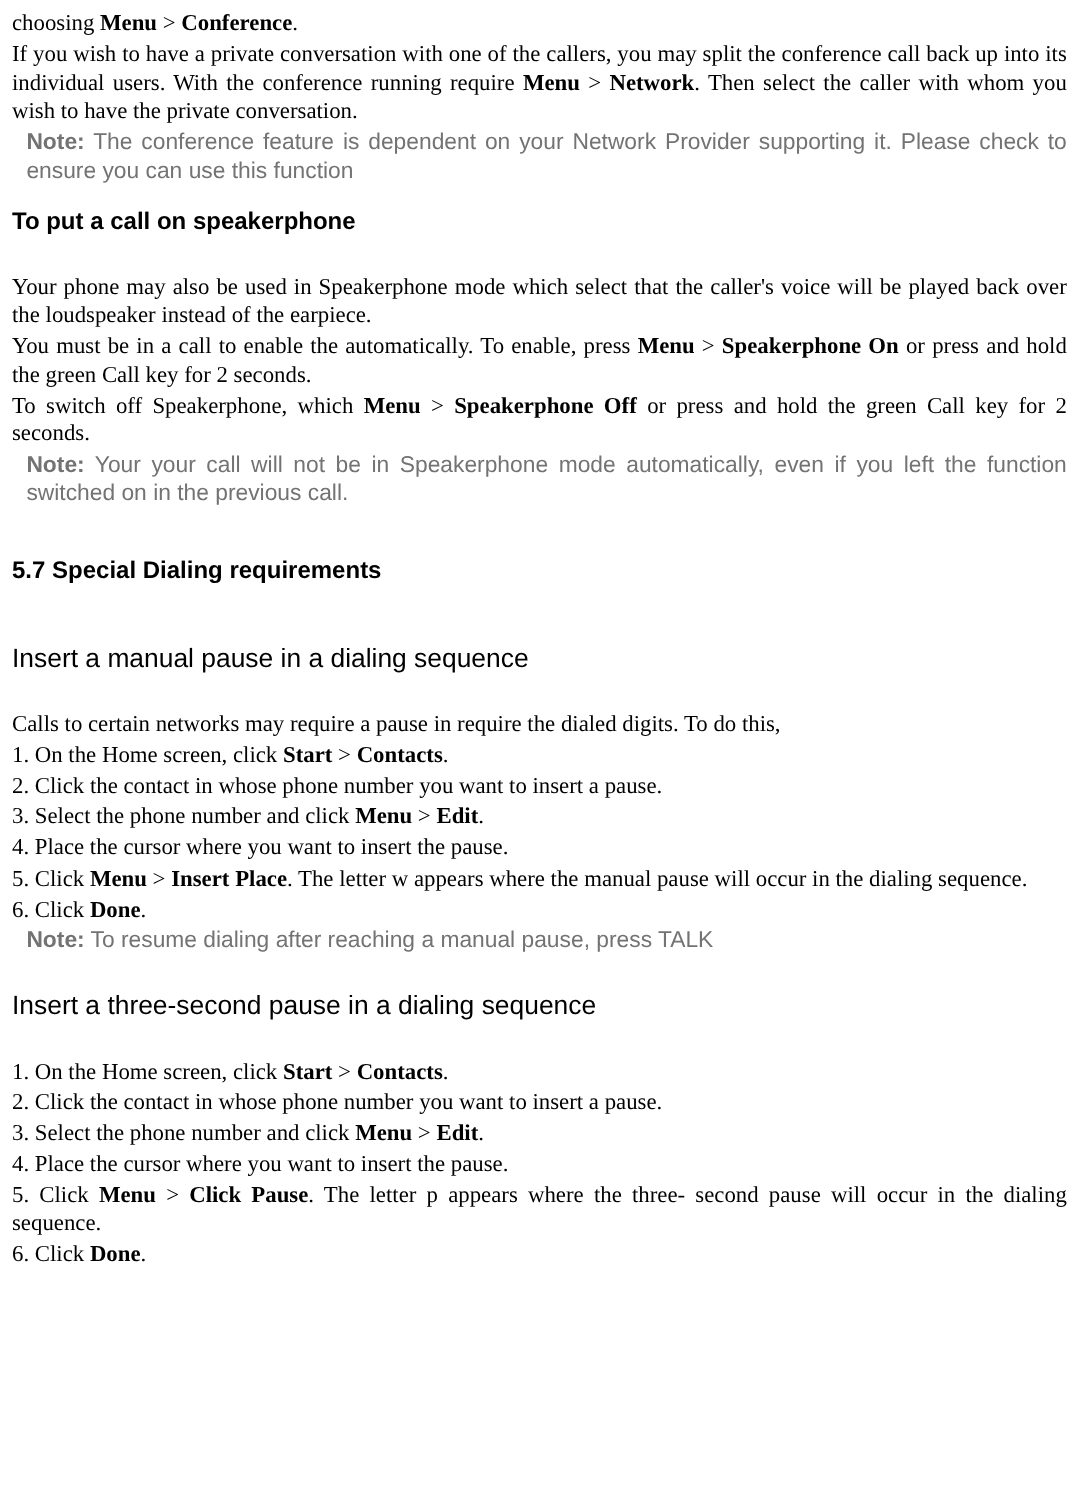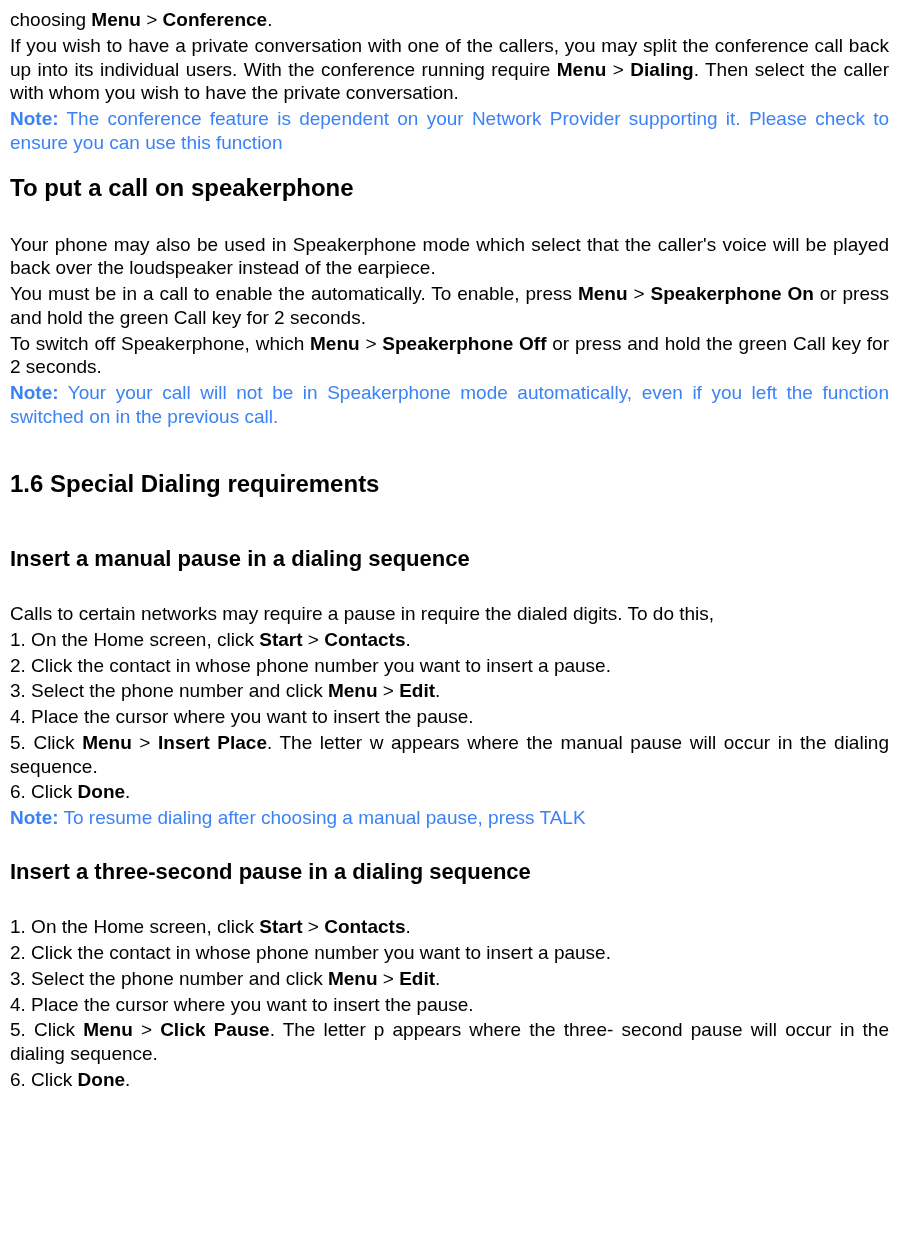--- a/index.html
+++ b/index.html
@@ -10,56 +10,58 @@
     line-height: 1.25;
     color: #000;
     width: 899px;
     box-sizing: border-box;
     background: #fff;
   }
   .justify {
     text-align: justify;
   }
   .note {
-    color: #3b82f6;
+    color: #737373;
     text-align: justify;
+    margin-left: 12px;
   }
   .note .label {
     font-weight: bold;
   }
   h2 {
-    font-size: 24px;
+    font-size: 20px;
     font-weight: bold;
     margin: 18px 0 8px 0;
   }
   h3 {
     font-size: 22px;
-    font-weight: bold;
+    font-weight: normal;
     margin: 28px 0 8px 0;
   }
   .para {
     margin: 0 0 2px 0;
+    font-family: Liberation Serif, serif;
   }
   .gap {
     height: 22px;
   }
   .gap-sm {
     height: 10px;
   }
   b { font-weight: bold; }
 </style>
 </head>
 <body>
 
 <div class="para">
   <span>choosing </span><b>Menu</b><span> &gt; </span><b>Conference</b><span>.</span>
 </div>
 
 <div class="para justify">
-  <span>If you wish to have a private conversation with one of the callers, you may split the conference call back up into its individual users. With the conference running require </span><b>Menu</b><span> &gt; </span><b>Dialing</b><span>. Then select the caller with whom you wish to have the private conversation.</span>
+  <span>If you wish to have a private conversation with one of the callers, you may split the conference call back up into its individual users. With the conference running require </span><b>Menu</b><span> &gt; </span><b>Network</b><span>. Then select the caller with whom you wish to have the private conversation.</span>
 </div>
 
 <div class="note">
   <span class="label">Note:</span><span> The conference feature is dependent on your Network Provider supporting it. Please check to ensure you can use this function</span>
 </div>
 
 <h2>To put a call on speakerphone</h2>
 <div class="gap"></div>
 
 <div class="para justify">Your phone may also be used in Speakerphone mode which select that the caller's voice will be played back over the loudspeaker instead of the earpiece.</div>
@@ -70,21 +72,21 @@
 
 <div class="para justify">
   <span>To switch off Speakerphone, which </span><b>Menu</b><span> &gt; </span><b>Speakerphone Off</b><span> or press and hold the green Call key for 2 seconds.</span>
 </div>
 
 <div class="note">
   <span class="label">Note:</span><span> Your your call will not be in Speakerphone mode automatically, even if you left the function switched on in the previous call.</span>
 </div>
 
 <div class="gap"></div>
-<h2>1.6 Special Dialing requirements</h2>
+<h2>5.7 Special Dialing requirements</h2>
 <div class="gap-sm"></div>
 
 <h3>Insert a manual pause in a dialing sequence</h3>
 <div class="gap"></div>
 
 <div class="para">Calls to certain networks may require a pause in require the dialed digits. To do this,</div>
 
 <div class="para">
   <span>1. On the Home screen, click </span><b>Start</b><span> &gt; </span><b>Contacts</b><span>.</span>
 </div>
@@ -99,21 +101,21 @@
 
 <div class="para justify">
   <span>5. Click </span><b>Menu</b><span> &gt; </span><b>Insert Place</b><span>. The letter w appears where the manual pause will occur in the dialing sequence.</span>
 </div>
 
 <div class="para">
   <span>6. Click </span><b>Done</b><span>.</span>
 </div>
 
 <div class="note">
-  <span class="label">Note:</span><span> To resume dialing after choosing a manual pause, press TALK</span>
+  <span class="label">Note:</span><span> To resume dialing after reaching a manual pause, press TALK</span>
 </div>
 
 <h3>Insert a three-second pause in a dialing sequence</h3>
 <div class="gap"></div>
 
 <div class="para">
   <span>1. On the Home screen, click </span><b>Start</b><span> &gt; </span><b>Contacts</b><span>.</span>
 </div>
 
 <div class="para">2. Click the contact in whose phone number you want to insert a pause.</div>

